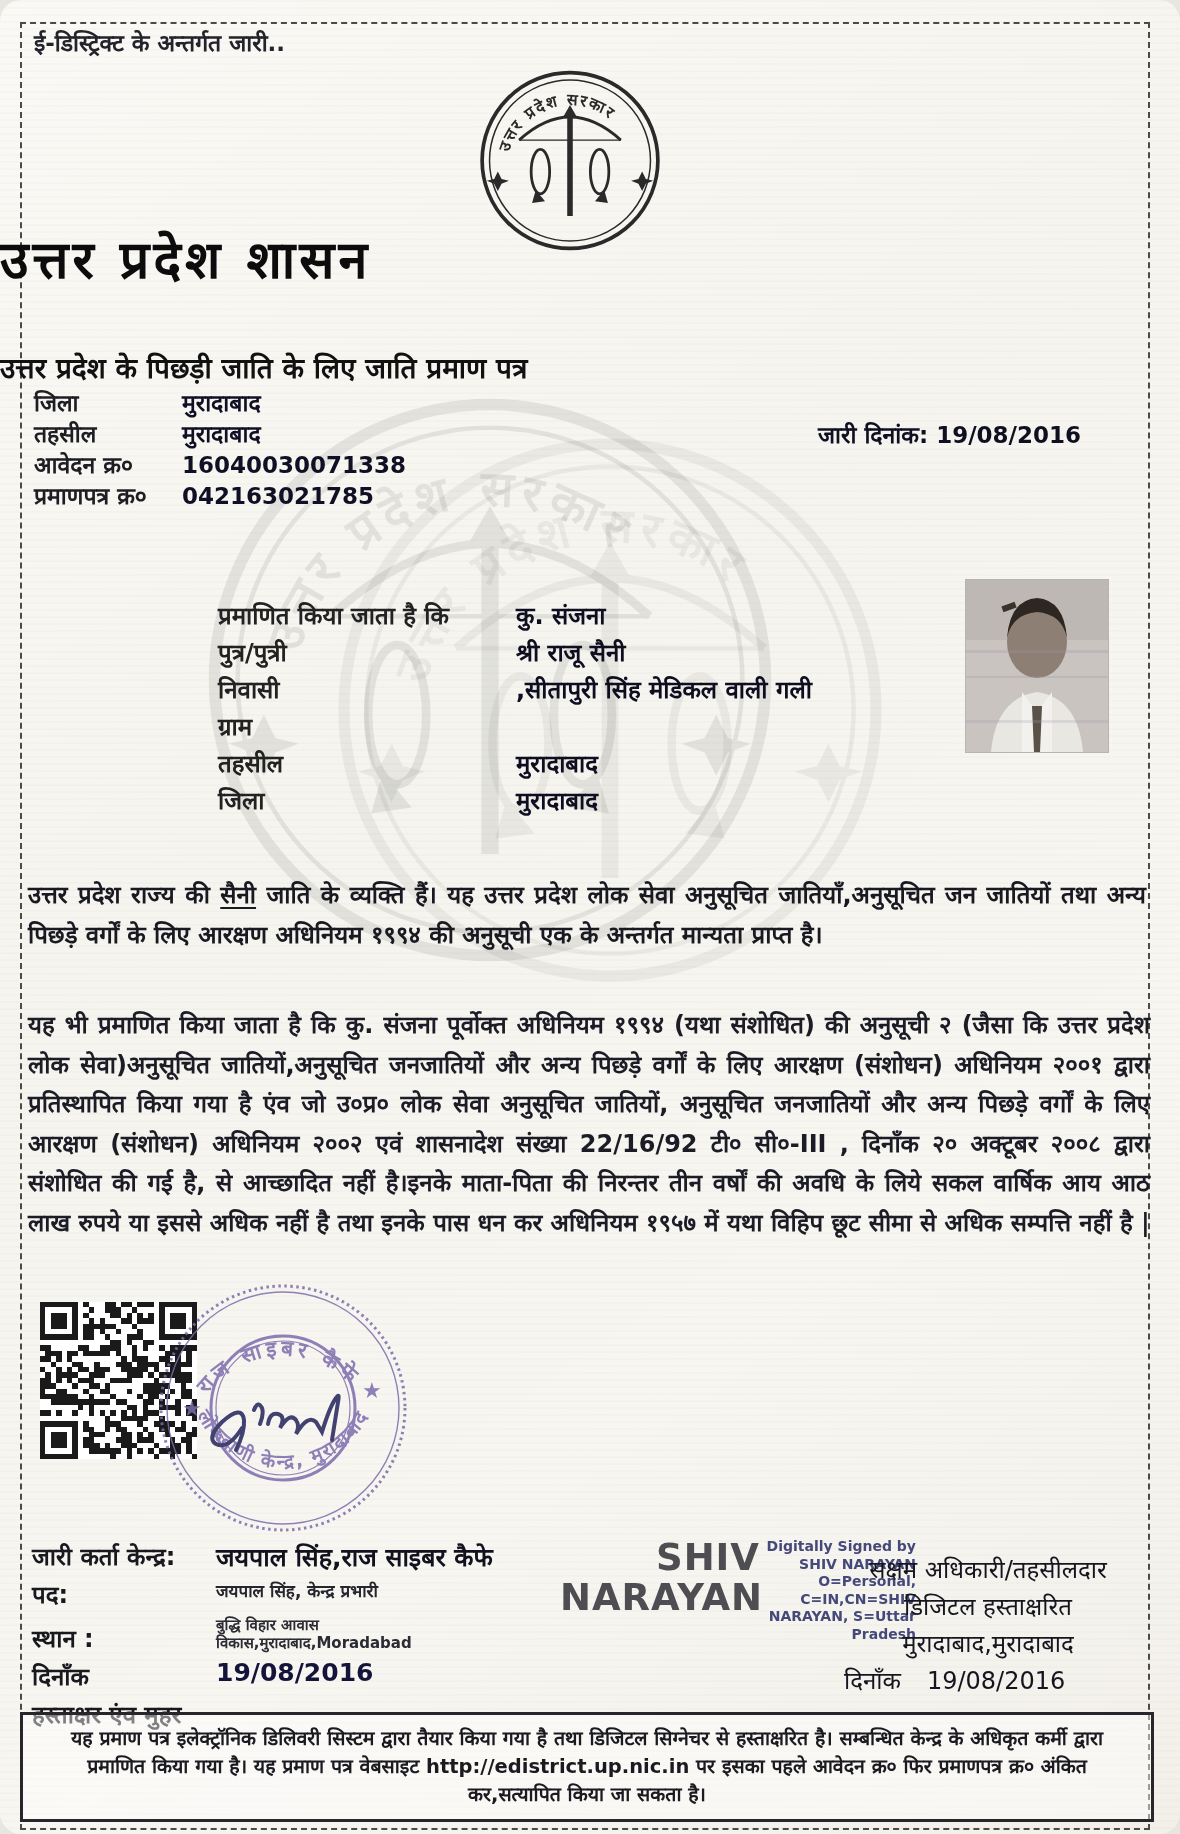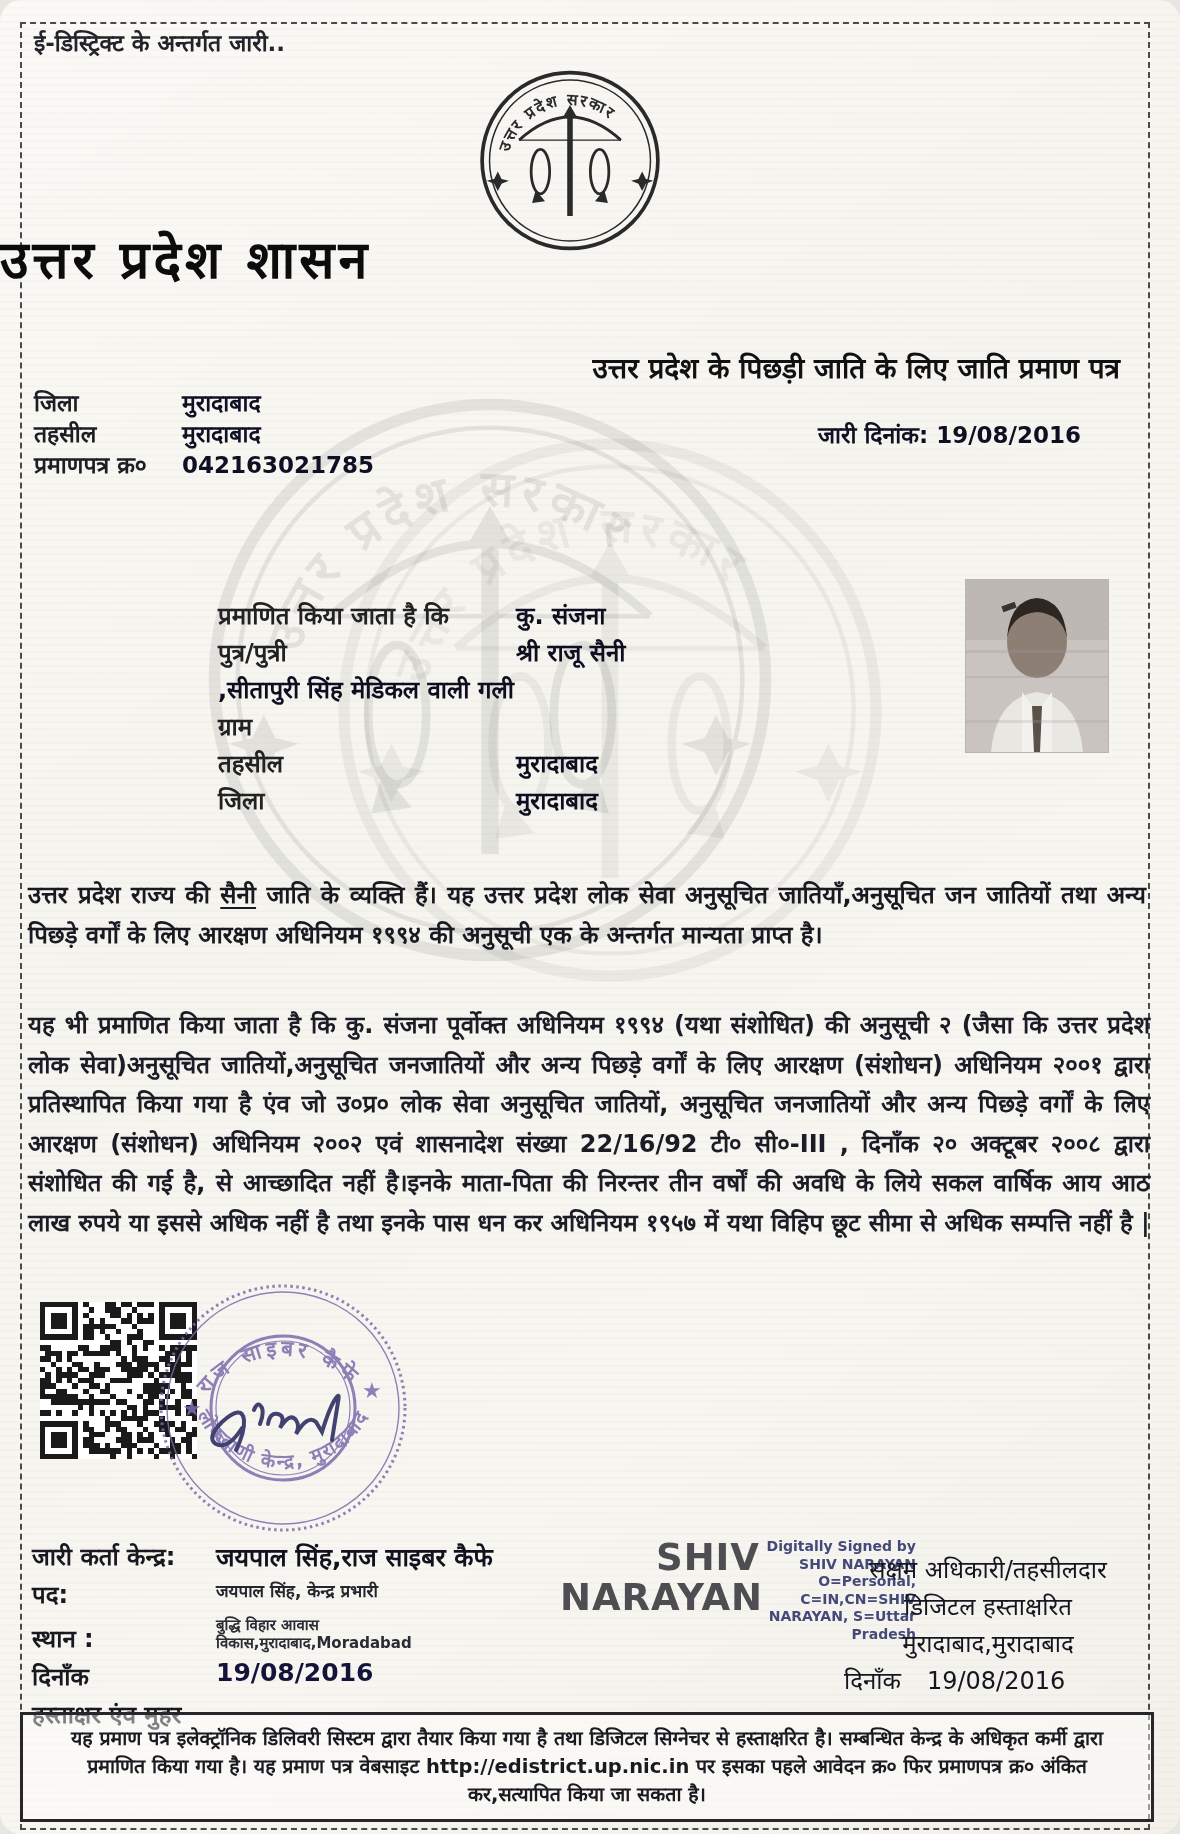--- a/index.html
+++ b/index.html
@@ -12,21 +12,21 @@
   .scanlines{position:absolute;inset:0;pointer-events:none;
     background:repeating-linear-gradient(to bottom,rgba(120,110,140,.028) 0 2px,transparent 2px 7px);}
   .border-frame{position:absolute;left:20px;top:22px;right:30px;bottom:4px;
     border:2px dashed #4a4a48;pointer-events:none;}
   .hdr-note{position:absolute;left:34px;top:26px;font-size:23px;font-weight:bold;color:#23232b;}
   .emblem-wrap{position:absolute;left:475px;top:68px;width:190px;height:185px;}
   .watermark{position:absolute;left:200px;top:390px;width:580px;height:580px;opacity:.09;}
   .watermark2{position:absolute;left:330px;top:430px;width:560px;height:560px;opacity:.06;}
   .title{position:absolute;left:0;top:222px;width:1120px;text-align:left;
     font-size:52px;font-weight:bold;letter-spacing:4px;color:#0c0c0c;}
-  .subtitle{position:absolute;left:0;top:348px;width:1120px;text-align:right;
+  .subtitle{position:absolute;left:0;top:348px;width:1120px;text-align:left;
     font-size:28px;font-weight:bold;color:#111;}
   .meta{position:absolute;left:34px;top:388px;font-size:23px;font-weight:bold;}
   .meta-row{display:flex;height:31px;line-height:31px;}
   .meta-label{width:148px;color:#1d1d24;}
   .meta-value{color:#101025;}
   .issue-date{position:absolute;left:818px;top:418px;font-size:23px;font-weight:bold;color:#0f0f22;}
   .details{position:absolute;left:218px;top:598px;font-size:24px;font-weight:bold;}
   .det-row{display:flex;height:37px;line-height:37px;}
   .det-label{width:298px;color:#222;}
   .det-value{color:#0e0e20;white-space:nowrap;}
@@ -117,37 +117,42 @@
   <div class="meta">
     <div class="meta-row">
       <span class="meta-label">जिला</span>
       <span class="meta-value">मुरादाबाद</span>
     </div>
     <div class="meta-row">
       <span class="meta-label">तहसील</span>
       <span class="meta-value">मुरादाबाद</span>
     </div>
     <div class="meta-row">
+      <span class="meta-label">आवेदन क्र०</span>
+      <span class="meta-value">16040030071338</span>
+    </div>
+    <div class="meta-row">
       <span class="meta-label">प्रमाणपत्र क्र०</span>
       <span class="meta-value">042163021785</span>
     </div>
   </div>
 
   <div class="issue-date">जारी दिनांक: 19/08/2016</div>
 
   <div class="details">
     <div class="det-row">
       <span class="det-label">प्रमाणित किया जाता है कि</span>
       <span class="det-value">कु. संजना</span>
     </div>
     <div class="det-row">
       <span class="det-label">पुत्र/पुत्री</span>
       <span class="det-value">श्री राजू सैनी</span>
     </div>
     <div class="det-row">
+      <span class="det-label">निवासी</span>
       <span class="det-value">,सीतापुरी सिंह मेडिकल वाली गली</span>
     </div>
     <div class="det-row">
       <span class="det-label">ग्राम</span>
       <span class="det-value"></span>
     </div>
     <div class="det-row">
       <span class="det-label">तहसील</span>
       <span class="det-value">मुरादाबाद</span>
     </div>

